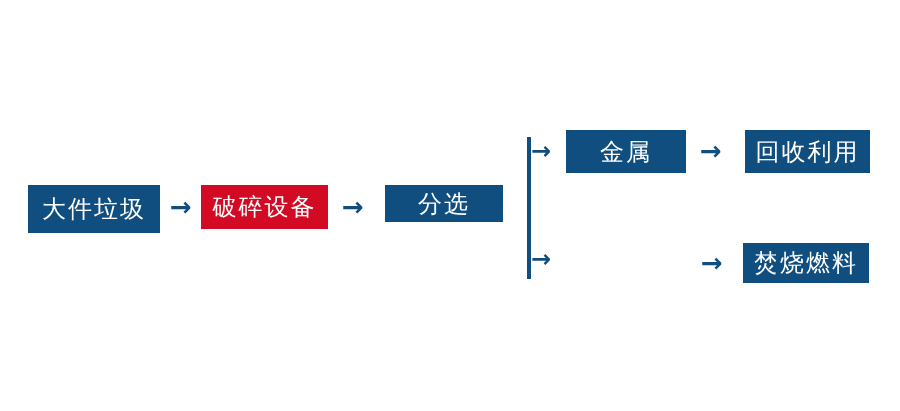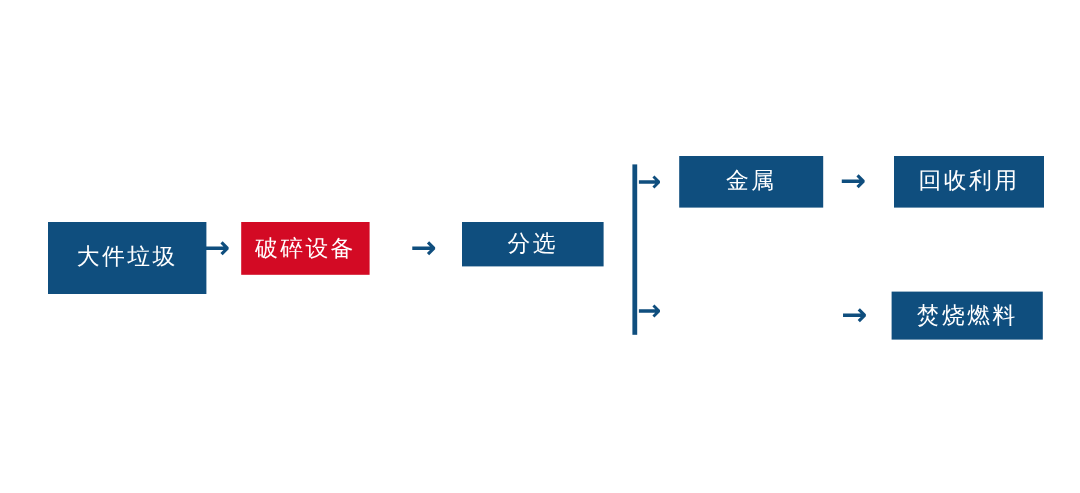--- a/index.html
+++ b/index.html
@@ -18,21 +18,21 @@
     width: 900px;
     height: 411px;
     background: #ffffff;
   }
   .node {
     position: absolute;
     display: flex;
     align-items: center;
     justify-content: center;
     color: #ffffff;
-    font-size: 19px;
+    font-size: 24px;
     letter-spacing: 2px;
     line-height: 1;
     white-space: nowrap;
     box-sizing: border-box;
   }
   .node.blue { background: #0F4E7E; }
   .node.red  { background: #D30A24; }
 
   .arrow {
     position: absolute;
@@ -60,27 +60,27 @@
     display: flex;
     align-items: center;
     justify-content: flex-start;
   }
 </style>
 </head>
 <body>
 
 <div id="flow-canvas">
 
-  <div class="node blue" style="left:40px; top:185px; width:132px; height:60px;font-family:Liberation Mono, monospace;">
+  <div class="node blue" style="left:28px; top:185px; width:132px; height:48px;">
     <span>大件垃圾</span>
   </div>
 
   <div class="arrow" style="left:166px; top:193px; width:30px; height:28px;">→</div>
 
-  <div class="node red" style="left:201px; top:185px; width:107px; height:44px;">
+  <div class="node red" style="left:201px; top:185px; width:127px; height:44px;">
     <span>破碎设备</span>
   </div>
 
   <div class="arrow" style="left:338px; top:193px; width:30px; height:28px;">→</div>
 
   <div class="node blue" style="left:385px; top:185px; width:118px; height:37px;">
     <span>分选</span>
   </div>
 
   <div class="bracket-line" style="left:527px; top:137px; width:4px; height:142px;"></div>

